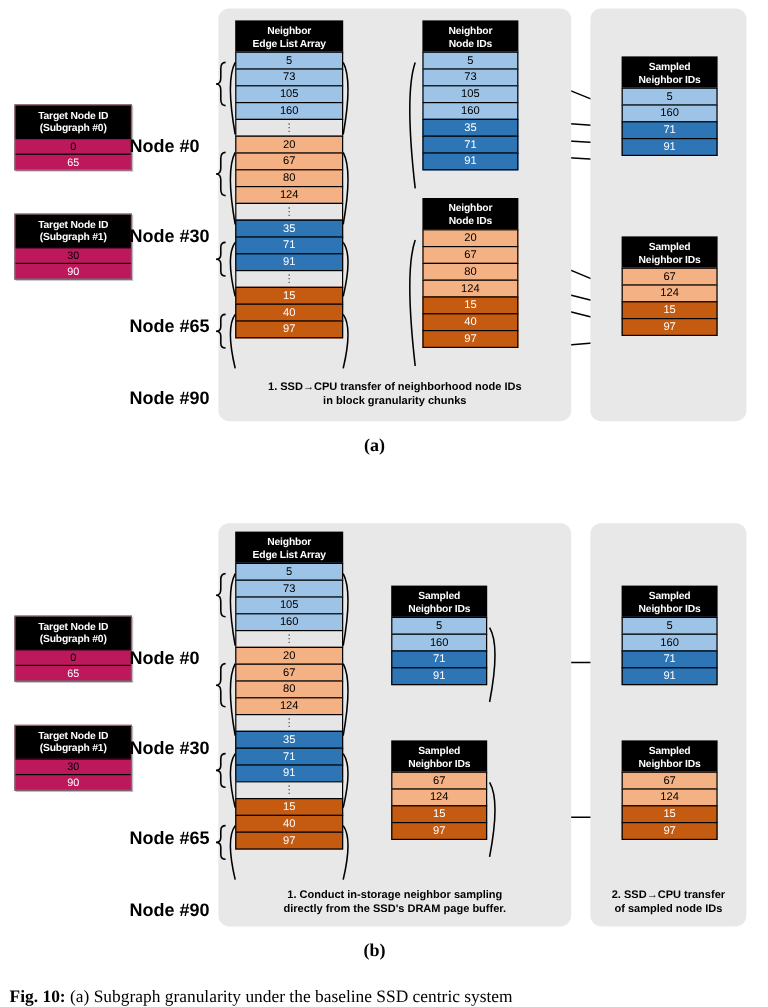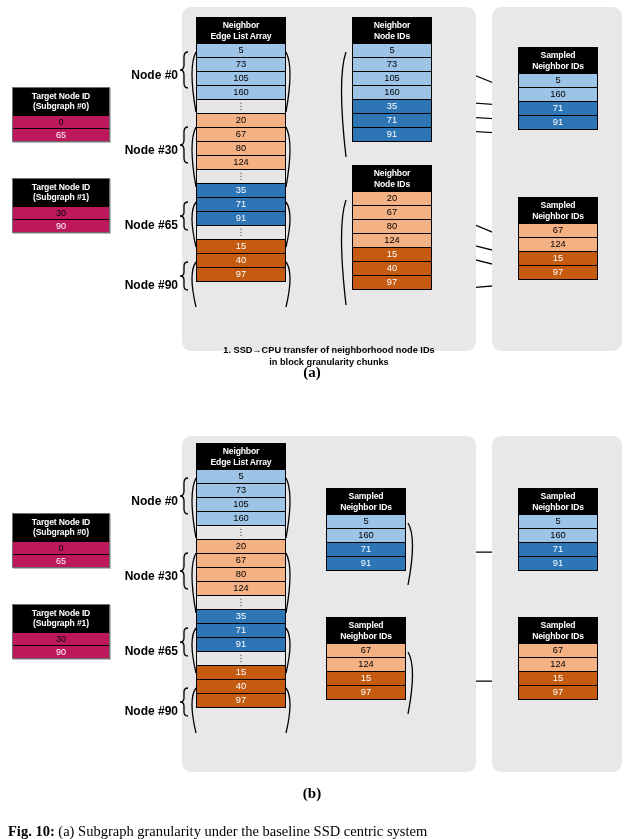--- a/index.html
+++ b/index.html
@@ -28,22 +28,22 @@
   .cell{box-sizing:border-box;text-align:center;border:1px solid #000;
         border-top-width:1px;border-bottom-width:1px;margin-top:-1px;
         font-size:9.3px;color:#000;}
   .cell.lblue{background:#9dc3e6;}
   .cell.dblue{background:#2e75b6;color:#ffffff;}
   .cell.lorng{background:#f4b183;}
   .cell.dorng{background:#c55a11;color:#ffffff;}
   .cell.gap{background:#e6e6e6;color:#444;font-size:9px;letter-spacing:0;}
 
   
-  .nodelbl{position:absolute;font-size:12px;font-weight:bold;color:#000;
-           text-align:right;white-space:nowrap;}
+  .nodelbl{position:absolute;font-size:15px;font-weight:bold;color:#000;
+           text-align:left;white-space:nowrap;margin-top:46px;}
 
   
   .stagecap{position:absolute;text-align:center;font-size:9.2px;font-weight:bold;
             color:#000;line-height:11.6px;white-space:pre-line;}
   .panellbl{position:absolute;text-align:center;font-size:15px;font-weight:bold;
             font-family:"Liberation Serif","DejaVu Serif",serif;color:#000;}
   .figcap{position:absolute;font-size:14.5px;font-family:"Liberation Serif","DejaVu Serif",serif;
           color:#000;line-height:19px;}
   .figcap b{font-weight:bold;}
 
@@ -215,21 +215,21 @@
       <span>Neighbor IDs</span>
     </div>
     <div>
         <div class="cell lorng" style="height: 15px; line-height: 13px;">67</div>
         <div class="cell lorng" style="height: 15px; line-height: 13px;">124</div>
         <div class="cell dorng" style="height: 15px; line-height: 13px;">15</div>
         <div class="cell dorng" style="height: 15px; line-height: 13px;">97</div>
       </div>
   </div>
 
-  <div class="stagecap" style="left:186px;top:317px;width:286px;margin-top:28px;">1. SSD→CPU transfer of neighborhood  node IDs
+  <div class="stagecap" style="left:186px;top:317px;width:286px;">1. SSD→CPU transfer of neighborhood  node IDs
 in block  granularity chunks</div>
   <div class="panellbl" style="left:282px;top:364px;width:60px;">(a)</div>
 
   <div class="stage" style="left:182px;top:436px;width:294px;height:336px;"></div>
   <div class="stage" style="left:492px;top:436px;width:130px;height:336px;"></div>
 
   <div class="legend" style="left:12px;top:513px;width:96px;">
     <div class="hdr">
       <span>Target Node ID</span><br>
       <span>(Subgraph #0)</span>
@@ -342,19 +342,23 @@
       <span>Neighbor IDs</span>
     </div>
     <div>
         <div class="cell lorng" style="height: 15px; line-height: 13px;">67</div>
         <div class="cell lorng" style="height: 15px; line-height: 13px;">124</div>
         <div class="cell dorng" style="height: 15px; line-height: 13px;">15</div>
         <div class="cell dorng" style="height: 15px; line-height: 13px;">97</div>
       </div>
   </div>
 
+  <div class="stagecap" style="left:186px;top:740px;width:286px;">1. Conduct in-storage neighbor sampling
+directly from the SSD's DRAM page buffer.</div>
+  <div class="stagecap" style="left:494px;top:740px;width:126px;">2. SSD→CPU transfer
+of sampled node IDs</div>
   <div class="panellbl" style="left:282px;top:785px;width:60px;">(b)</div>
 
   <div class="figcap" style="left:8px;top:822px;width:628px;">
     <b>Fig. 10:</b><span> (a) Subgraph granularity under the baseline SSD centric system</span>
   </div>
 
 </div>
 
 </body></html>

